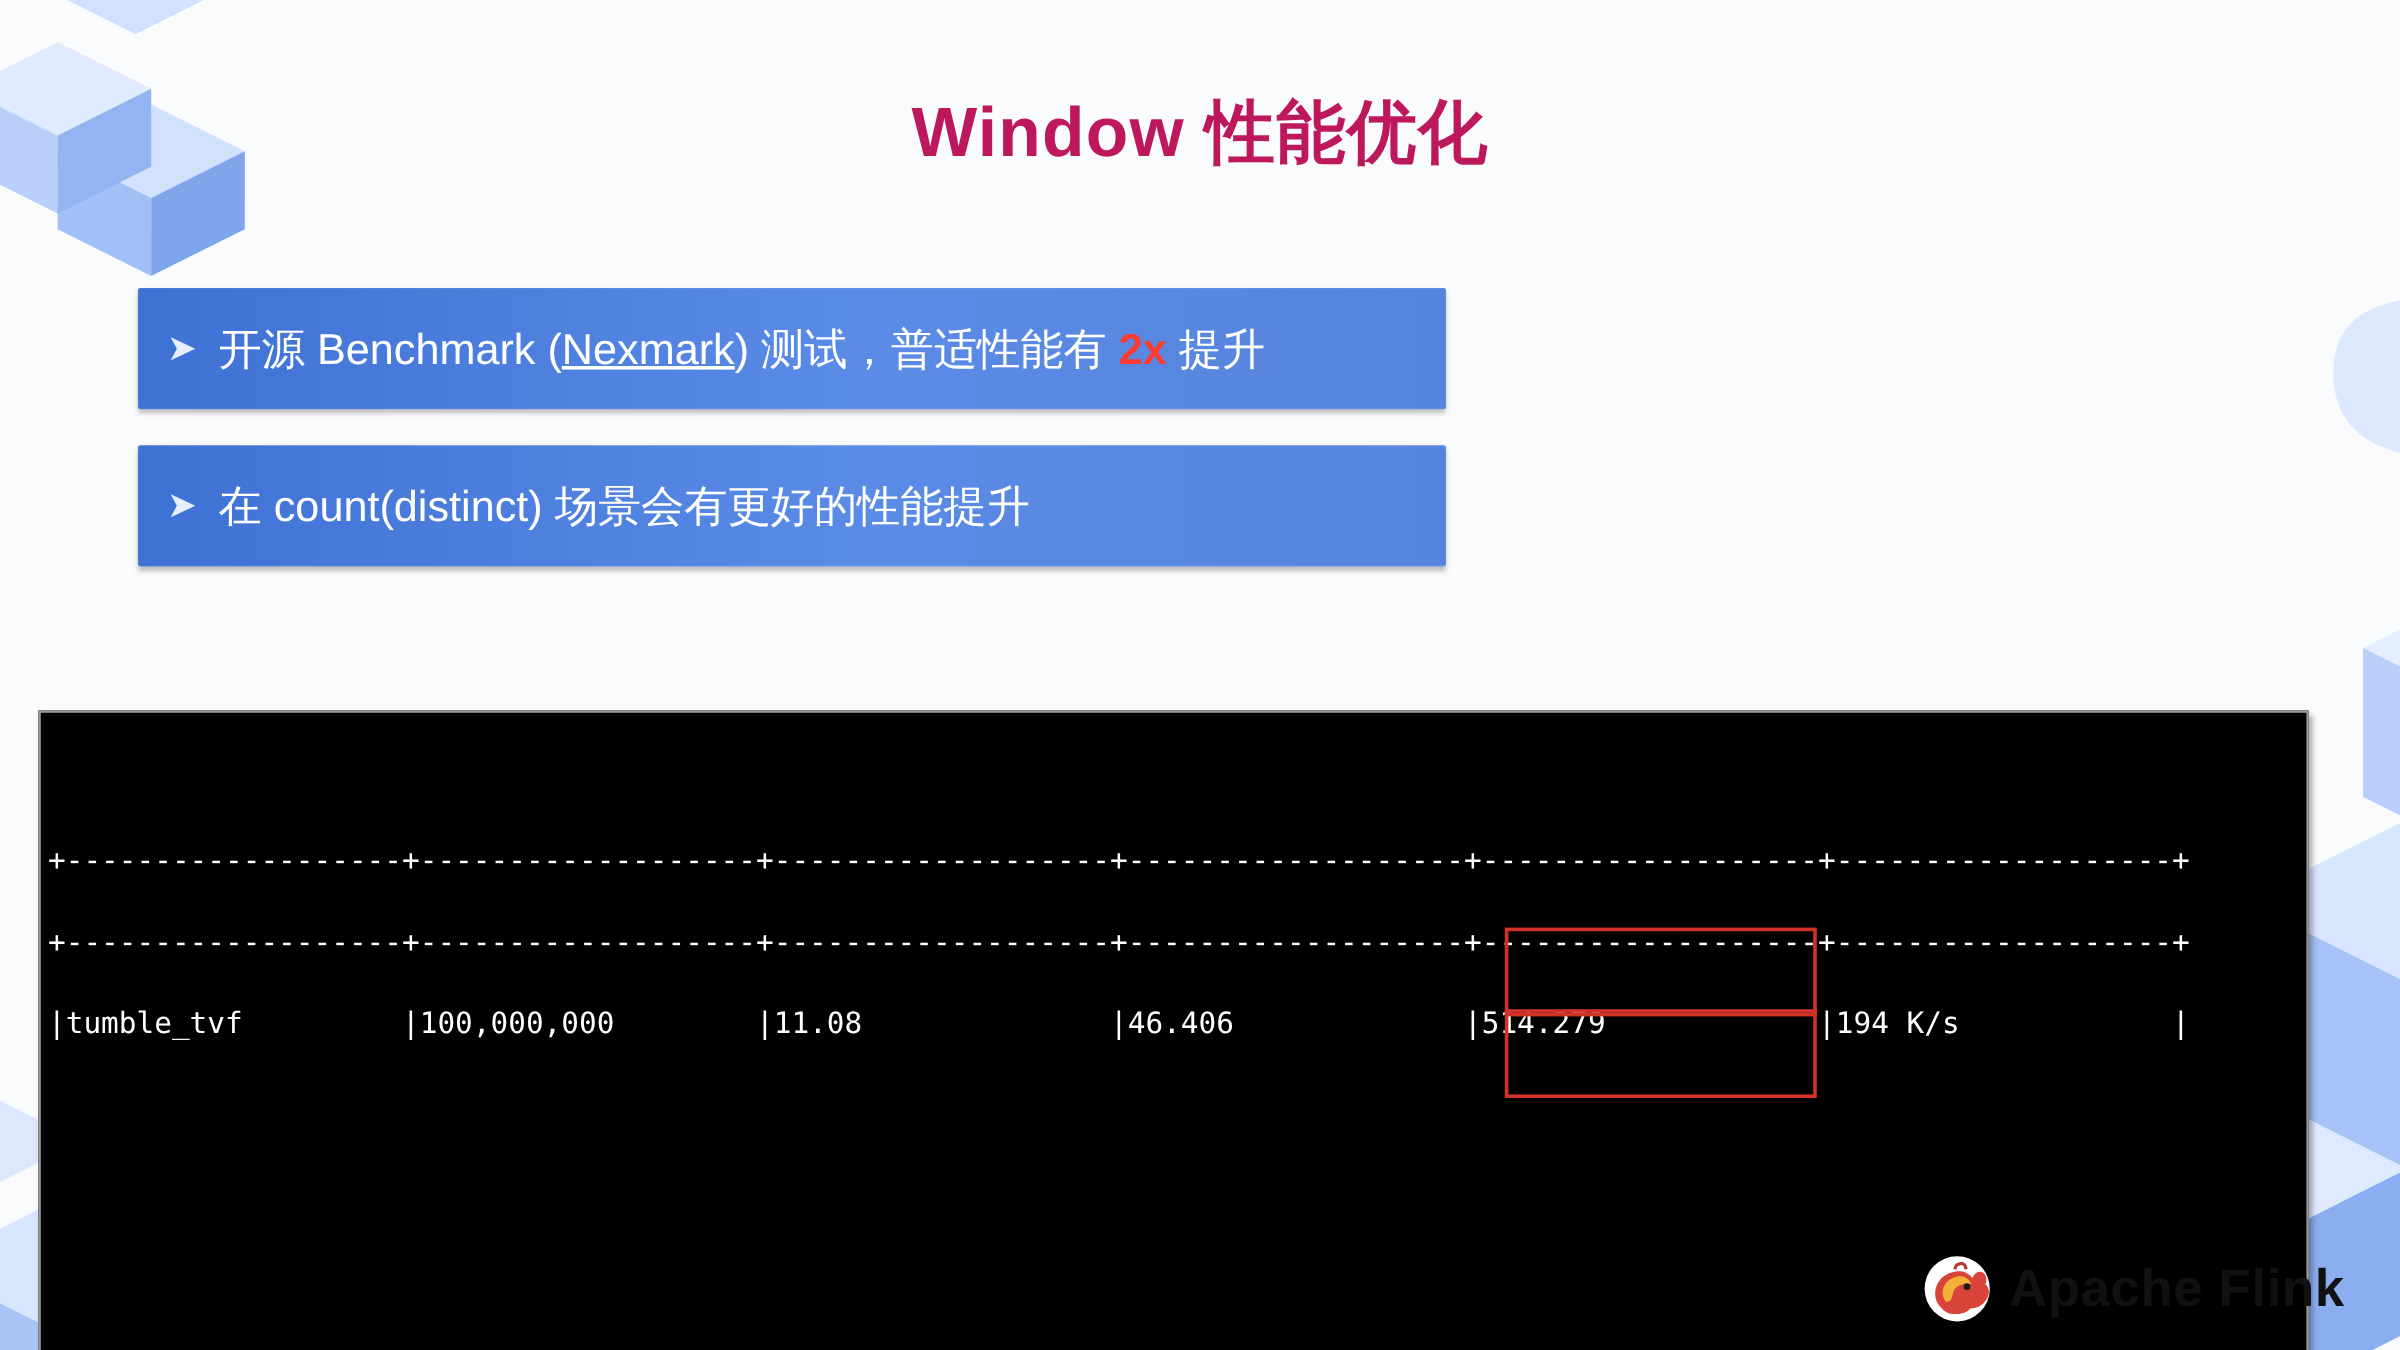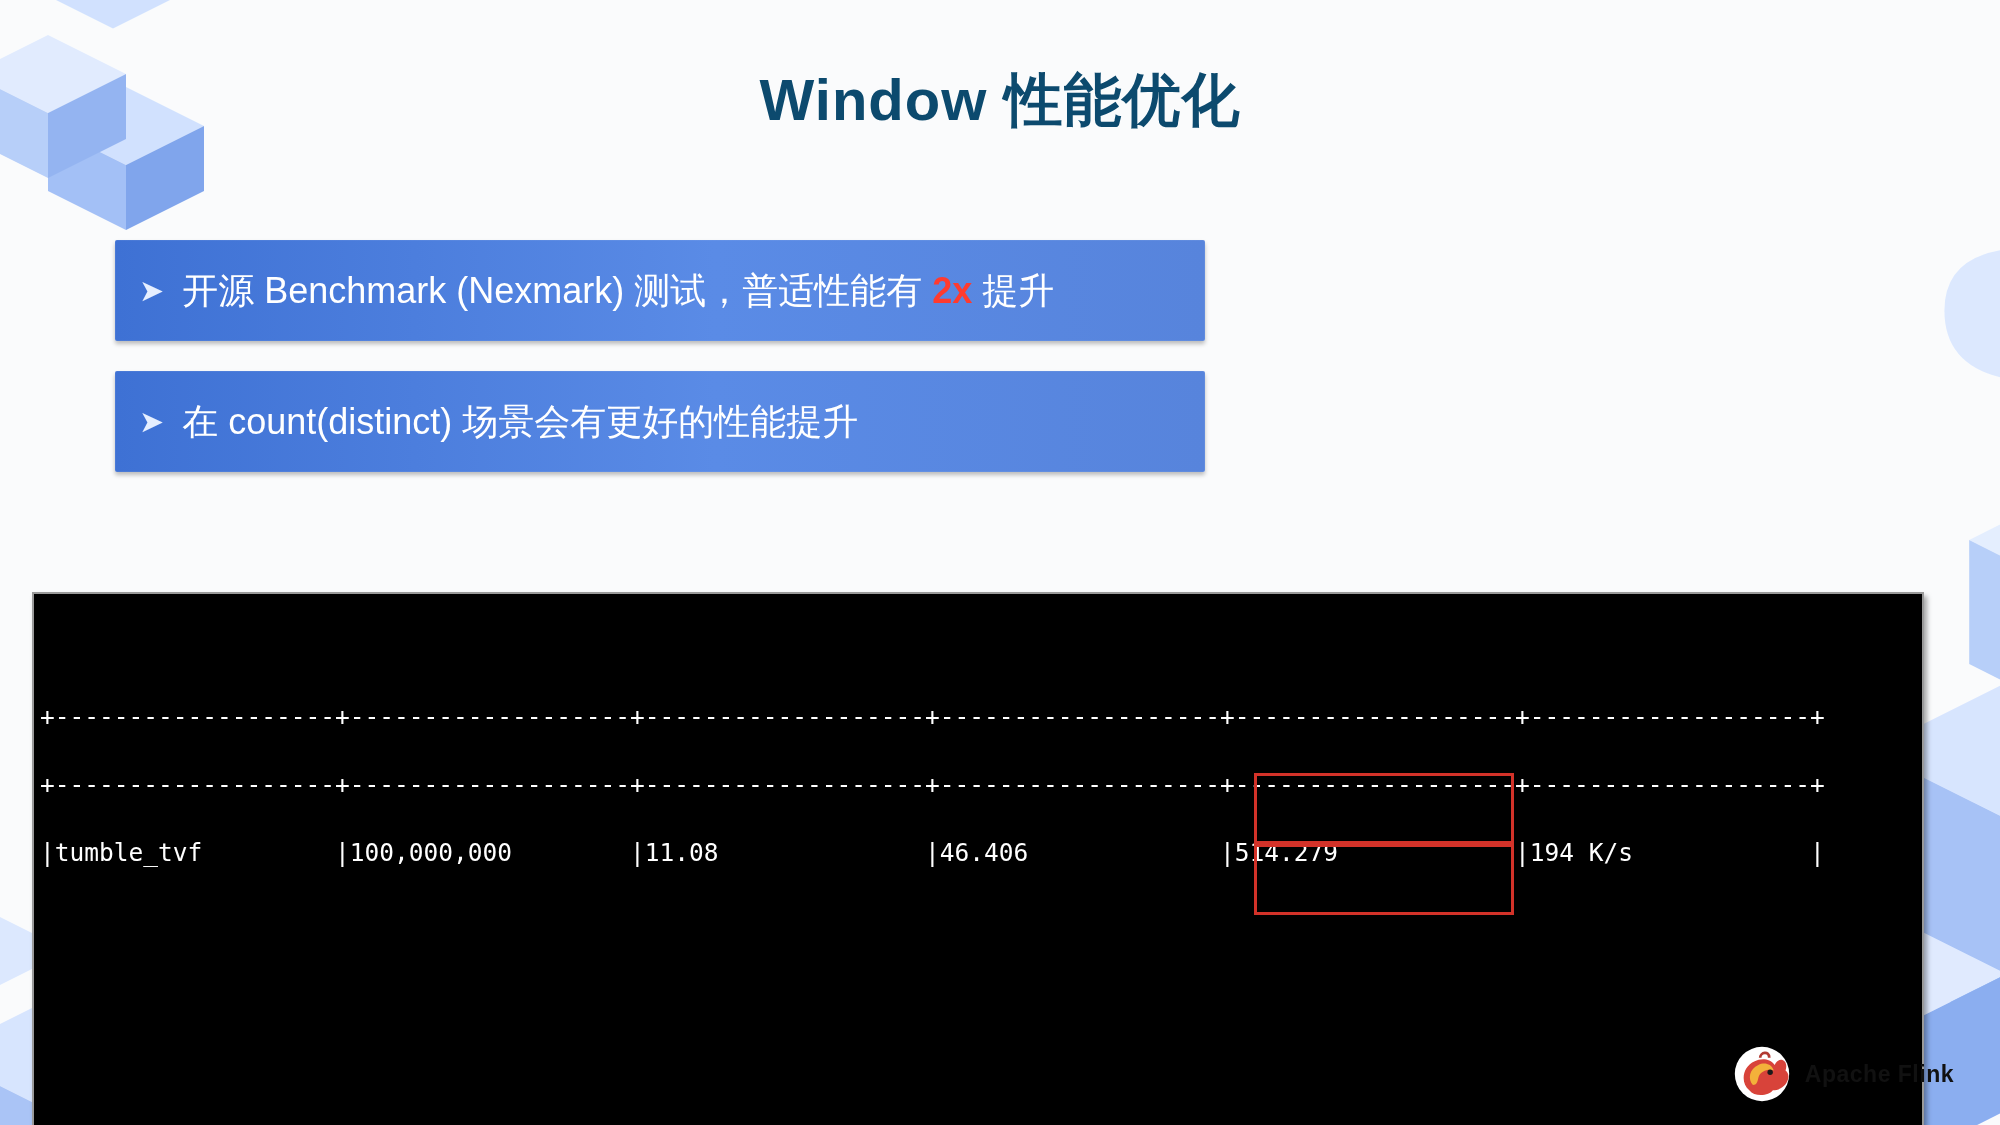--- a/index.html
+++ b/index.html
@@ -19,27 +19,27 @@
     pointer-events: none;
   }
   .deco svg { display:block; }
   .deco-tl { top: -30px; left: -30px; width: 260px; height: 240px; opacity:.95;}
   .deco-bl { bottom: -120px; left: -140px; width: 520px; height: 450px; opacity:.95;}
   .deco-br { top: 230px; right: -180px; width: 620px; height: 900px; opacity:.95;}
 
   
   .title {
     position: absolute;
-    top: 62px;
+    top: 72px;
     left: 0;
     right: 0;
     text-align: center;
     font-size: 58px;
     font-weight: 800;
-    color: #0c4a6e;
+    color: #be185d;
     letter-spacing: 1px;
   }
 
   
   .callouts {
     position: absolute;
     top: 240px;
     left: 115px;
     width: 1090px;
   }
@@ -54,21 +54,21 @@
     line-height: 1.25;
     display: flex;
     align-items: center;
   }
   .callout .chev {
     font-size: 30px;
     margin-right: 18px;
     color: #e6efff;
     flex-shrink: 0;
   }
-  .callout .underline { }
+  .callout .underline { text-decoration: underline; }
   .callout .red { color: #ff3b2f; font-weight: 600; }
 
   
   .term-wrap {
     position: absolute;
     top: 592px;
     left: 32px;
     width: 1892px;
     border: 2px solid #9a9a9a;
     box-shadow: 3px 4px 5px rgba(0,0,0,.35);
@@ -98,21 +98,21 @@
   
   .footer-logo {
     position: absolute;
     right: 46px;
     bottom: 22px;
     display: flex;
     align-items: center;
     gap: 14px;
   }
   .footer-logo .txt {
-    font-size: 23px;
+    font-size: 44px;
     font-weight: 800;
     color: #111;
     letter-spacing: .5px;
   }
   .squirrel { width: 58px; height: 58px; }
 </style>
 </head>
 <body>
 
 <div class="deco deco-tl">

